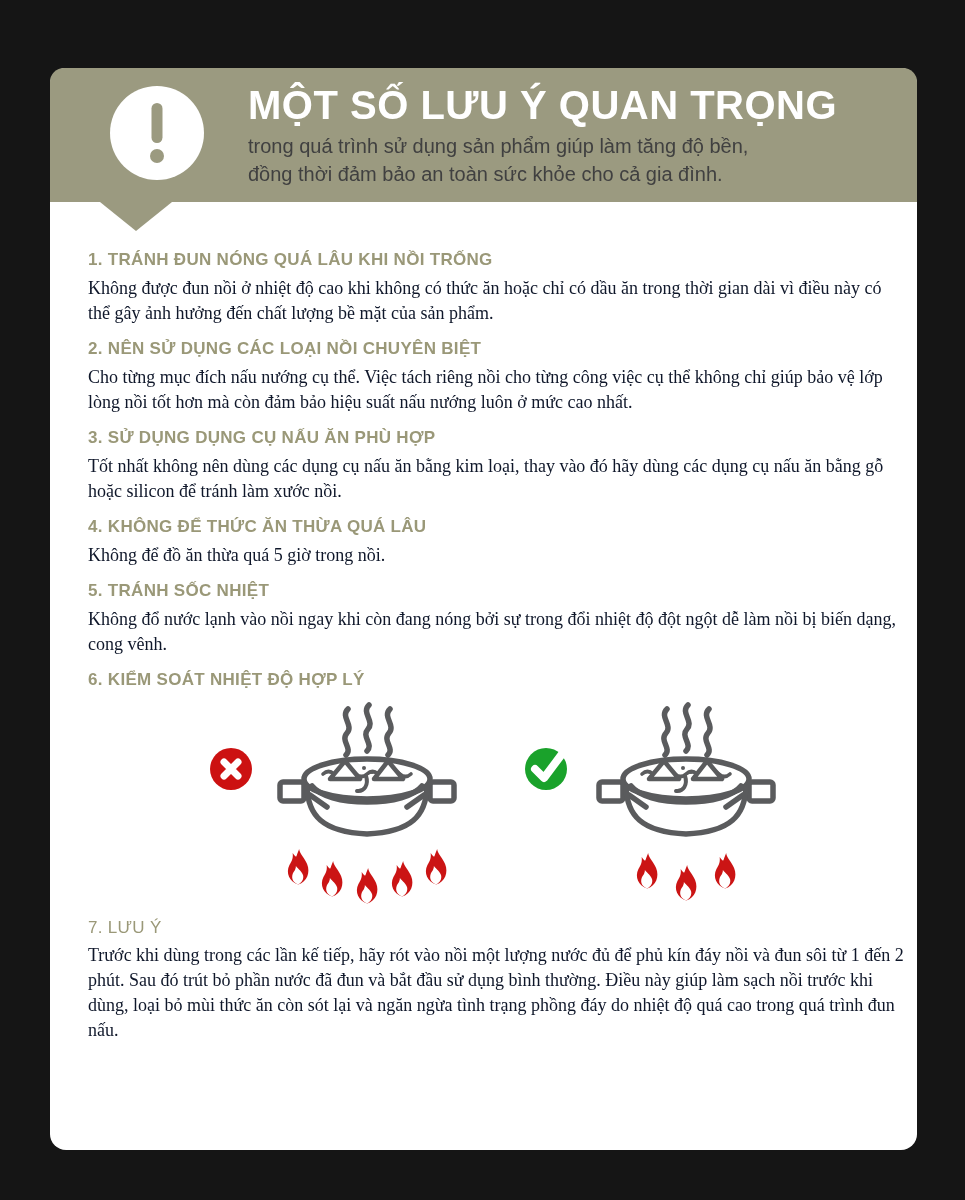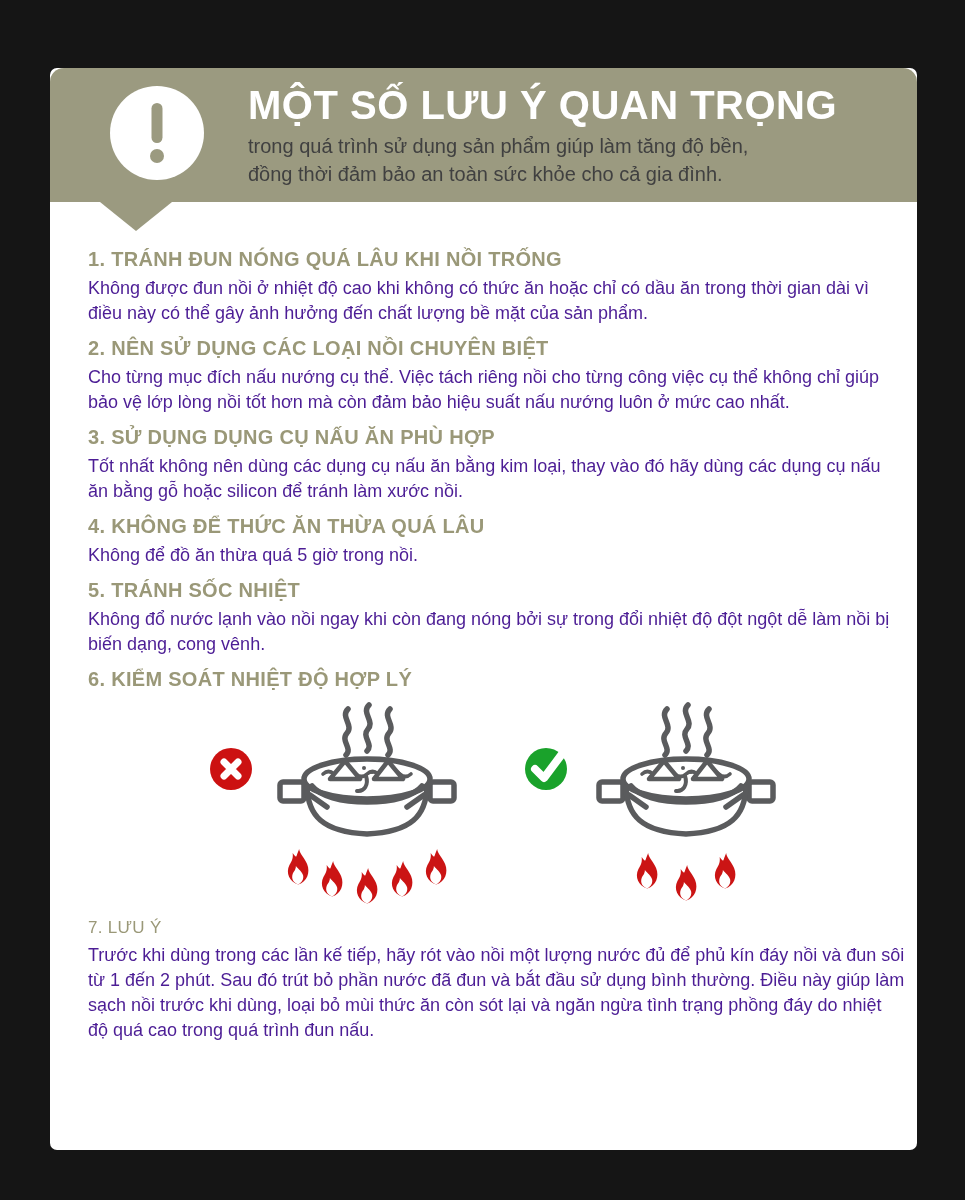--- a/index.html
+++ b/index.html
@@ -7,21 +7,21 @@
   body {
     background: #151515;
     font-family: "Liberation Sans", "DejaVu Sans", sans-serif;
     position: relative;
   }
   .card {
     position: absolute;
     left: 50px; top: 68px;
     width: 867px; height: 1082px;
     background: #ffffff;
-    border-radius: 7px;
+    border-radius: 16px;
   }
   .header {
     height: 134px;
     background: #9b9a80;
     border-radius: 14px 14px 0 0;
     display: flex;
     align-items: center;
     padding-left: 60px;
   }
   .excl-wrap { flex: 0 0 auto; }
@@ -44,32 +44,33 @@
     margin-left: 50px;
     border-left: 36px solid transparent;
     border-right: 36px solid transparent;
     border-top: 29px solid #9b9a80;
   }
   .content {
     padding: 15px 12px 0 38px;
   }
   .sec { margin-bottom: 9px; }
   .sec h2 {
-    font-size: 20px;
+    font-size: 17px;
     line-height: 27px;
     font-weight: bold;
     color: #9a9878;
     letter-spacing: 0.3px;
     margin-bottom: 3px;
   }
   .sec p, .note p {
     font-size: 18px;
     line-height: 25px;
-    color: #4c1d95;
+    color: #0f172a;
     max-width: 832px;
+    font-family: Liberation Serif, serif;
   }
   .illo {
     display: flex;
     justify-content: center;
     gap: 56px;
     margin: 6px 0 4px;
   }
   .illo-item { display: flex; align-items: flex-start; gap: 13px; }
   .badge { margin-top: 44px; }
   .badge.check { margin-top: 40px; overflow: visible; }

